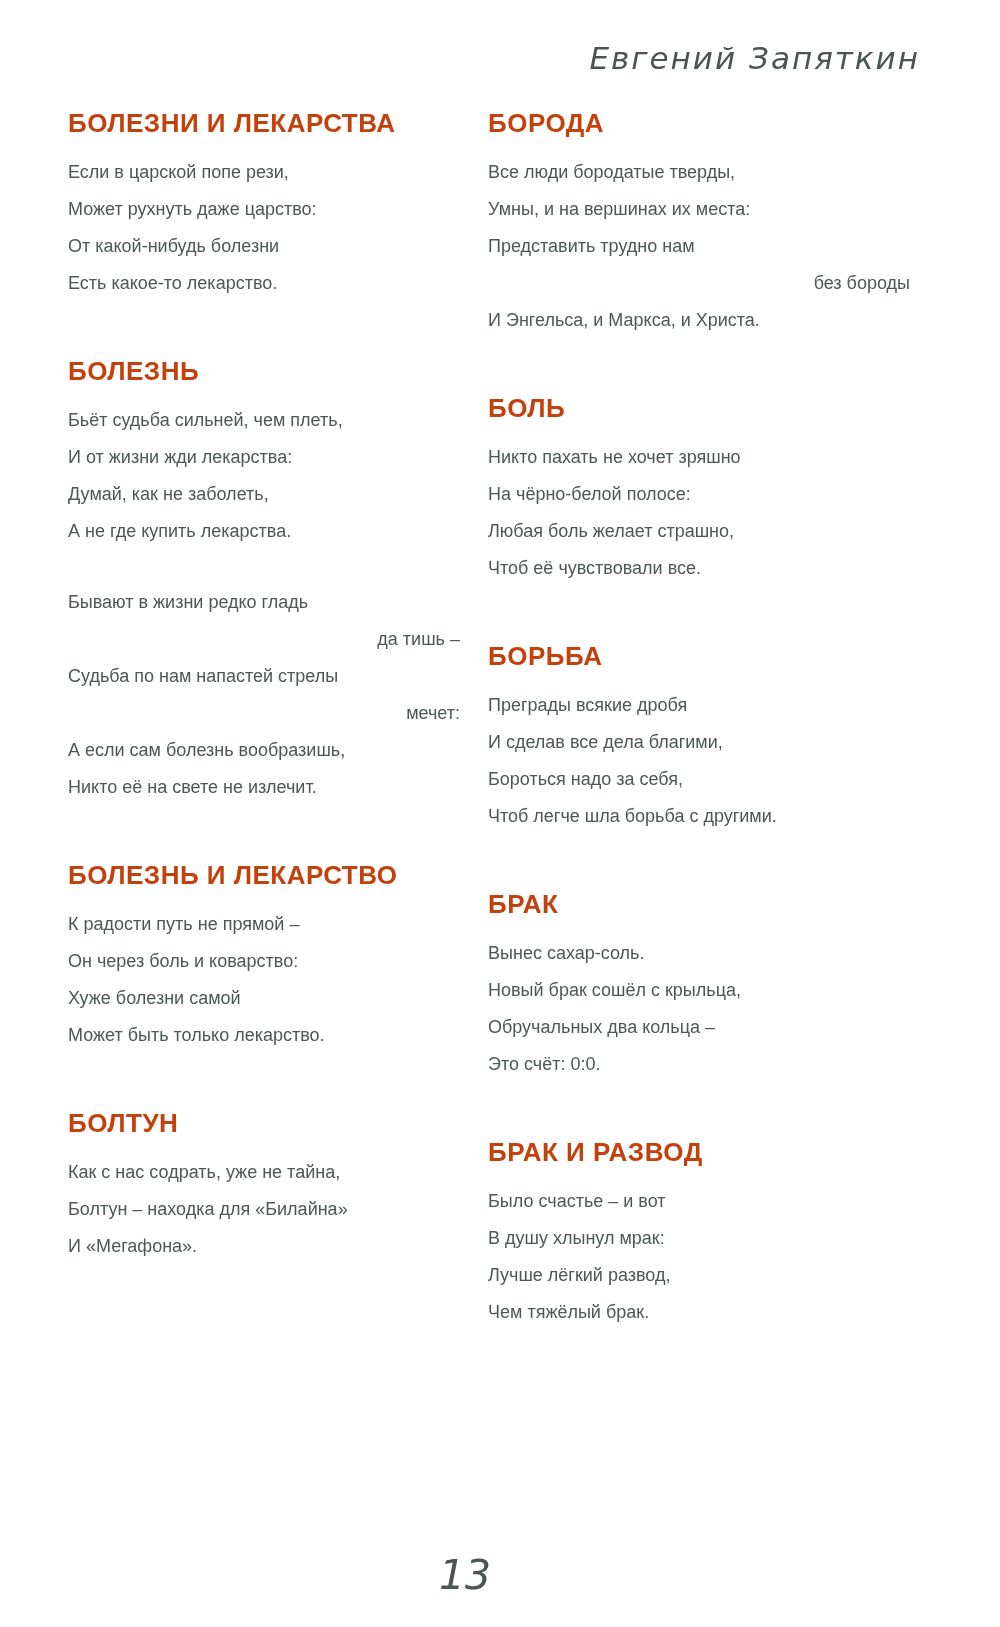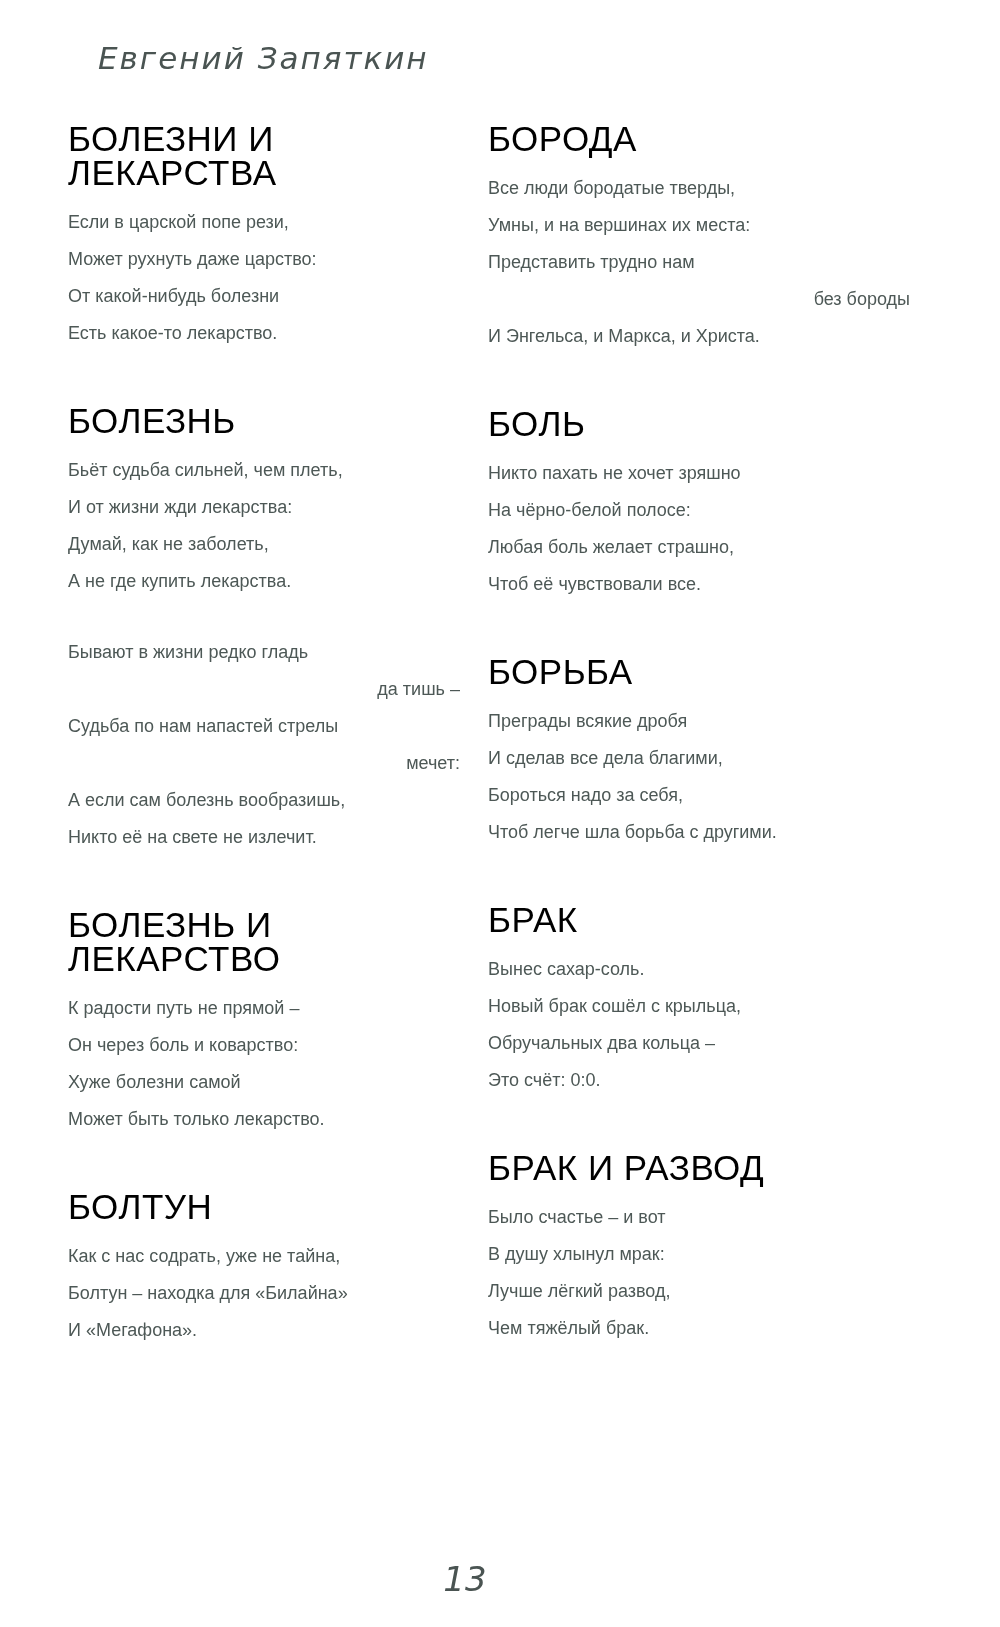--- a/index.html
+++ b/index.html
@@ -14,62 +14,62 @@
     position: relative;
   }
   .page {
     box-sizing: border-box;
     padding: 40px 80px 0 68px;
     flex: 1 0 auto;
     display: flex;
     flex-direction: column;
   }
   .author {
-    text-align: left;
+    text-align: right;
     font-size: 31px;
     font-style: italic;
     letter-spacing: 2px;
     color: #4a5452;
-    margin: 0 0 46px 30px;
+    margin: 0 0 30px 30px;
     font-family: "DejaVu Sans", sans-serif;
   }
   .columns {
     display: flex;
     align-items: flex-start;
   }
   .col { display: flex; flex-direction: column; }
   .col-left  { width: 392px; margin-right: 28px; }
   .col-right { width: 422px; }
   .poem-section { margin-bottom: 52px; }
   .poem-title {
-    font-size: 35px;
+    font-size: 26px;
     line-height: 34px;
-    font-weight: normal;
-    color: #000000;
+    font-weight: bold;
+    color: #c2410c;
     margin: 0 0 14px 0;
     letter-spacing: 0.5px;
   }
   .stanza { margin: 0 0 34px 0; }
   .stanza:last-child { margin-bottom: 0; }
   .line {
     margin: 0;
     font-size: 18px;
     line-height: 37px;
     color: #4d5856;
   }
   .line.align-right { text-align: right; }
   .footer {
     flex: 0 0 auto;
     text-align: center;
     padding: 0 0 28px 0;
     margin-top: auto;
   }
   .page-number {
     display: inline-block;
-    font-size: 34px;
+    font-size: 41px;
     font-style: italic;
     color: #4a5452;
     font-family: "DejaVu Sans", sans-serif;
     margin-left: -70px;
   }
 </style>
 </head>
 <body>
 
 <div class="page">

